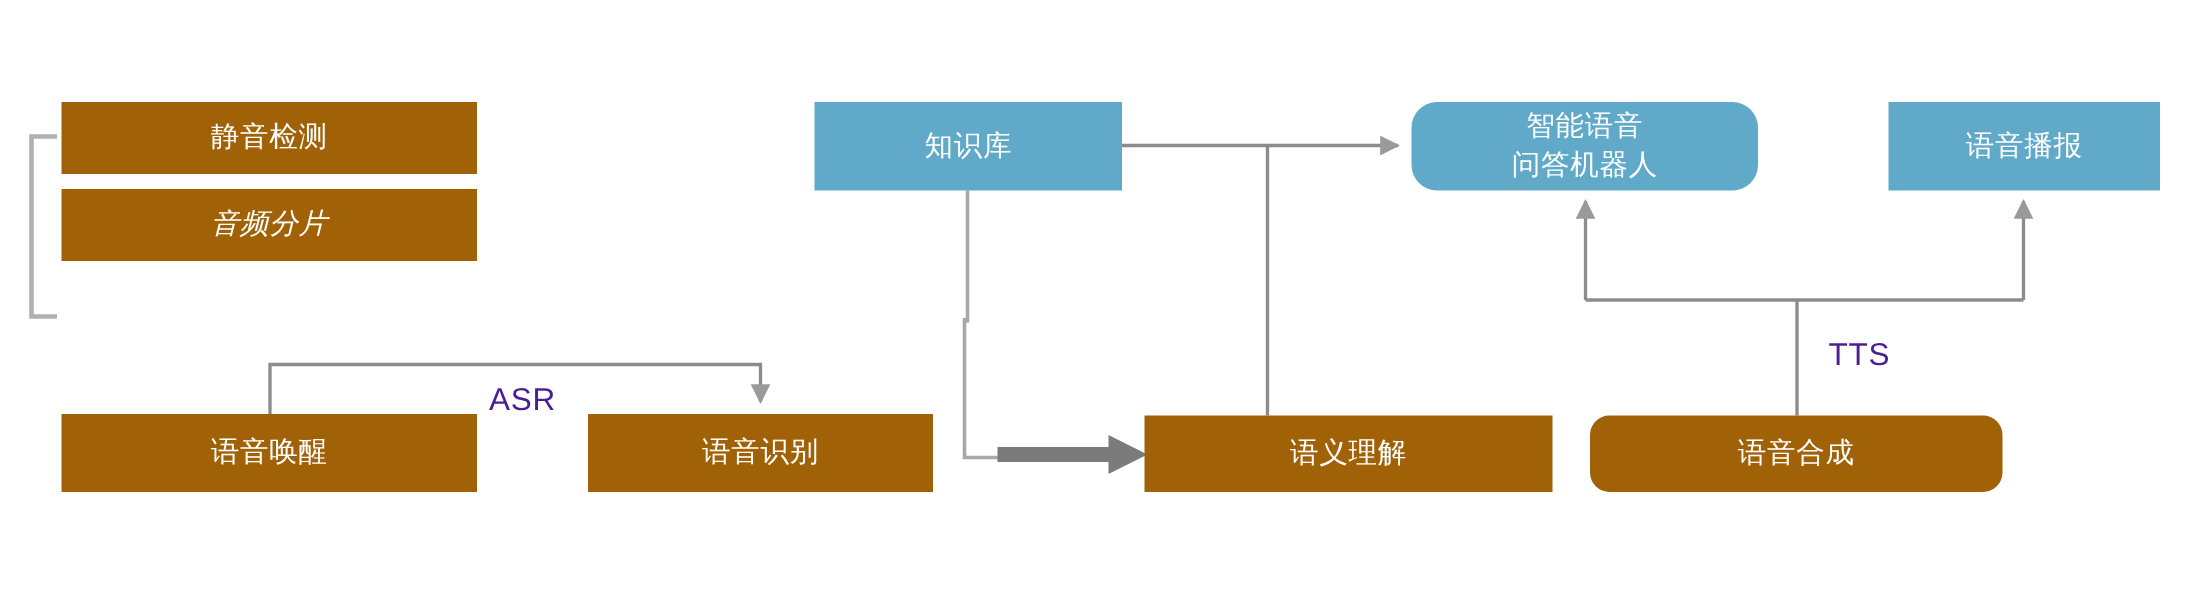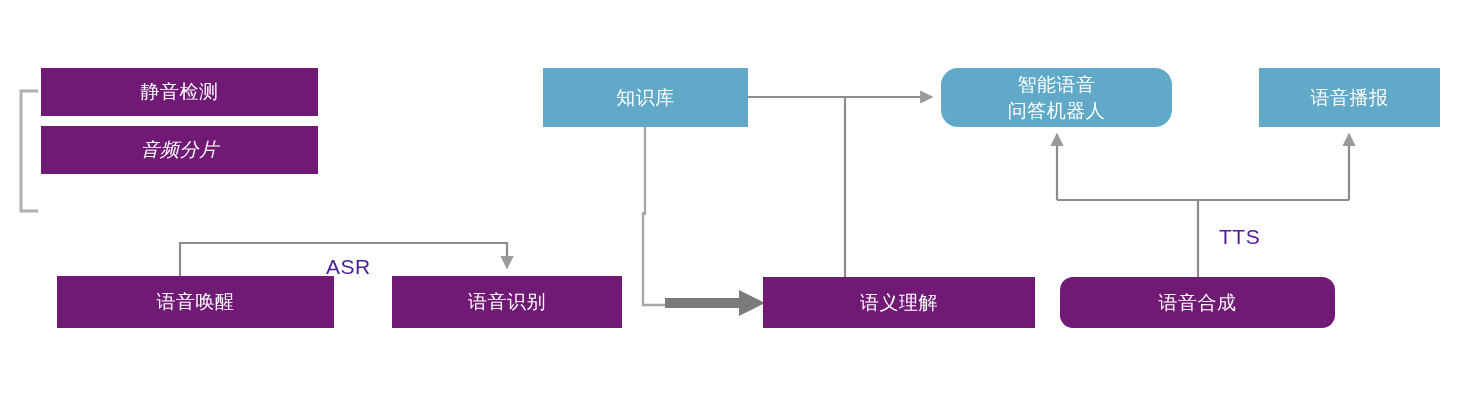--- a/index.html
+++ b/index.html
@@ -21,21 +21,21 @@
     align-items: center;
     justify-content: center;
     text-align: center;
     color: #ffffff;
     font-size: 19px;
     line-height: 1.32;
     letter-spacing: 0.5px;
     box-sizing: border-box;
     white-space: pre-line;
   }
-  .node.dark  { background: #701a75; }
+  .node.dark  { background: #a16207; }
   .node.light { background: #60A9C8; }
   .label {
     position: absolute;
     color: #4c1d95;
     font-size: 21px;
     letter-spacing: 0.5px;
     white-space: nowrap;
   }
   svg.edges {
     position: absolute;
@@ -89,21 +89,21 @@
       <path d="M 1057 200 L 1057 134" fill="none" stroke="#8c8c8c" stroke-width="2.2" marker-end="url(#arrowThin)"></path>
       <path d="M 1349 200 L 1349 134" fill="none" stroke="#8c8c8c" stroke-width="2.2" marker-end="url(#arrowThin)"></path>
     </g>
   </svg>
 
   <div class="node dark" style="left:41px;  top:68px;  width:277px; height:48px;">静音检测</div>
 
   <div class="node dark" style="left:41px;  top:126px; width:277px; height:48px;font-style:italic;">音频分片</div>
 
 
-  <div class="node dark" style="left:41px;  top:276px; width:277px; height:52px;margin-left:16px;">语音唤醒</div>
+  <div class="node dark" style="left:41px;  top:276px; width:277px; height:52px;">语音唤醒</div>
 
   <div class="node dark" style="left:392px; top:276px; width:230px; height:52px;">语音识别</div>
 
   <div class="node light" style="left:543px; top:68px;  width:205px; height:59px;">知识库</div>
 
   <div class="node dark" style="left:763px; top:277px; width:272px; height:51px;">语义理解</div>
 
   <div class="node light" style="left:941px; top:68px;  width:231px; height:59px;border-radius:17px;">智能语音
 问答机器人</div>
 

